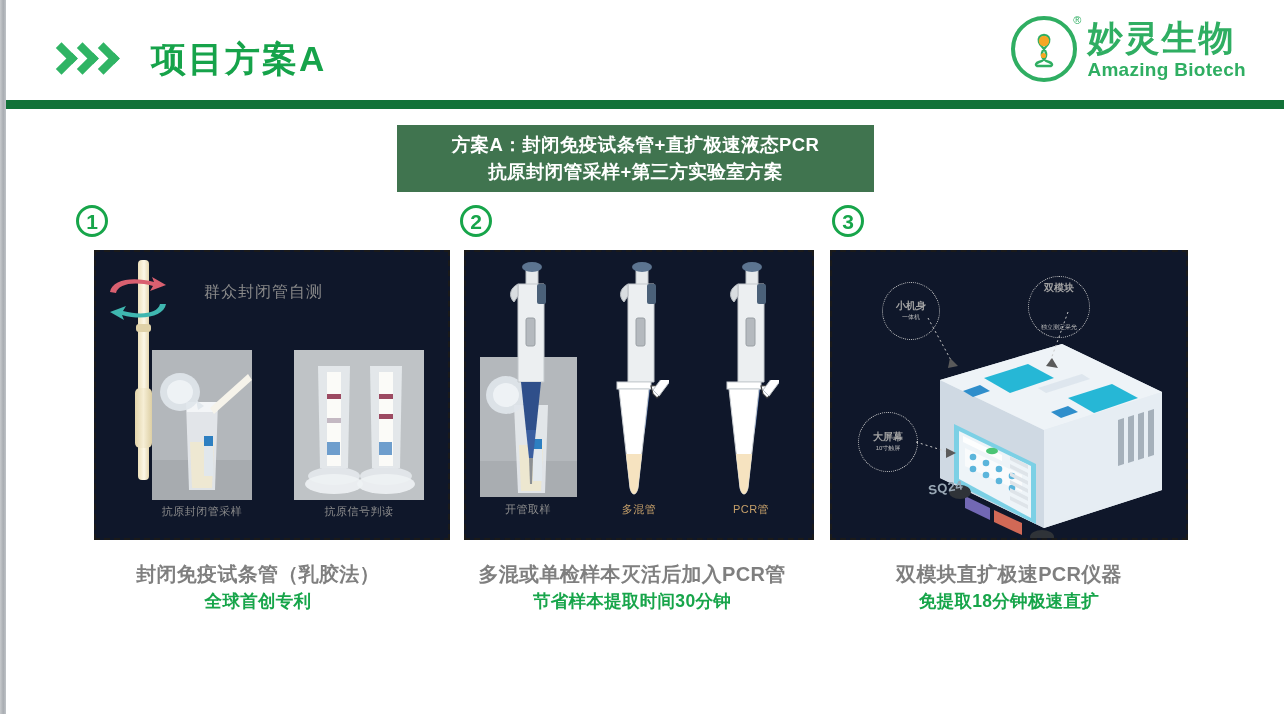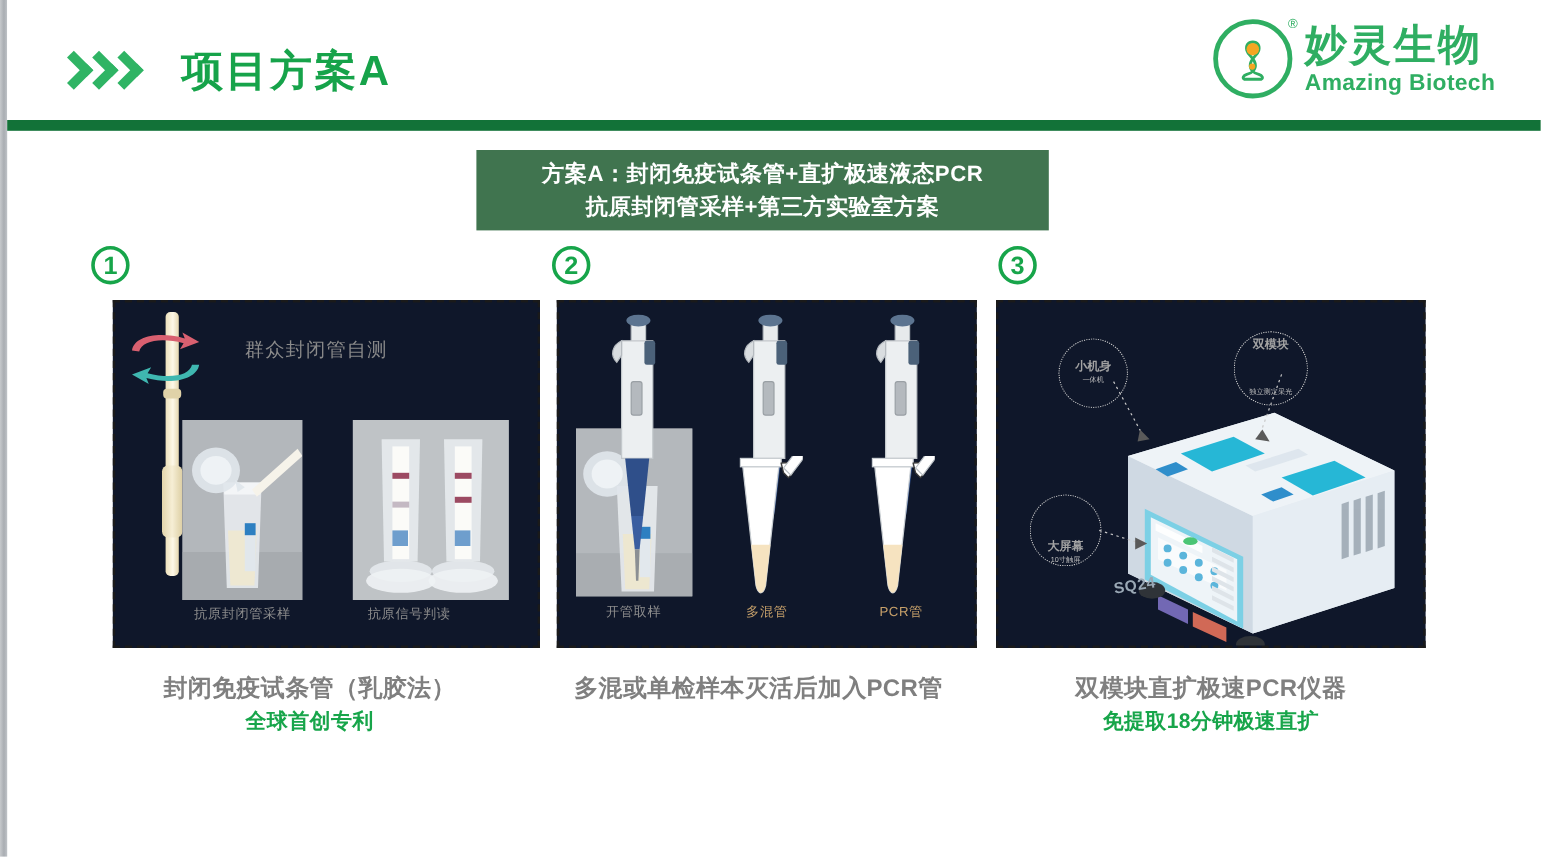--- a/index.html
+++ b/index.html
@@ -305,21 +305,21 @@
               <path d="M76 16 L108 16 L106 118 L78 118 Z" fill="#e9edf0" opacity="0.85"></path>
               <rect x="85" y="22" width="14" height="94" fill="#fbfbf8"></rect>
               <rect x="85" y="44" width="14" height="5" fill="#9c4a62"></rect>
               <rect x="85" y="64" width="14" height="5" fill="#9c4a62"></rect>
               <rect x="85" y="92" width="13" height="13" fill="#3f7fbf" opacity="0.75"></rect>
               <ellipse cx="92" cy="126" rx="26" ry="9" fill="#e4e9ec" opacity="0.9"></ellipse>
               <ellipse cx="92" cy="134" rx="29" ry="10" fill="#eef2f4" opacity="0.9"></ellipse>
             </g>
           </svg>
         </div>
-        <div class="sub-cap" style="left:172px; top:252px; width:146px;">抗原信号判读</div>
+        <div class="sub-cap" style="left:190px; top:252px; width:146px;">抗原信号判读</div>
       </div>
 
       <div class="caption-block">
         <div class="cap-main">封闭免疫试条管（乳胶法）</div>
         <div class="cap-sub">全球首创专利</div>
       </div>
     </div>
 
     <div class="step step-2">
       <div class="badge">2</div>
@@ -397,20 +397,21 @@
           </svg>
         </div>
 
         <div class="sub-cap" style="left:6px; top:250px; width:112px;">开管取样</div>
         <div class="sub-cap sub-cap-tan" style="left:122px; top:250px; width:102px;">多混管</div>
         <div class="sub-cap sub-cap-tan" style="left:232px; top:250px; width:106px;">PCR管</div>
       </div>
 
       <div class="caption-block">
         <div class="cap-main">多混或单检样本灭活后加入PCR管</div>
+        <div class="cap-sub">节省样本提取时间30分钟</div>
       </div>
     </div>
 
     <div class="step step-3">
       <div class="badge">3</div>
 
       <div class="panel panel-3">
         <div class="device-stage">
           <svg viewBox="0 0 358 290" width="358" height="290" xmlns="http://www.w3.org/2000/svg">
 
@@ -477,21 +478,21 @@
         </div>
 
         <div class="callout" style="left:50px; top:30px; width:58px; height:58px;">
           <span class="c-main">小机身</span>
           <span class="c-sub">一体机</span>
         </div>
         <div class="callout" style="left:196px; top:24px; width:62px; height:62px;gap:28px;">
           <span class="c-main">双模块</span>
           <span class="c-sub">独立测定采光</span>
         </div>
-        <div class="callout" style="left:26px; top:160px; width:60px; height:60px;justify-content:flex-end;">
+        <div class="callout" style="left:26px; top:160px; width:60px; height:60px;">
           <span class="c-main">大屏幕</span>
           <span class="c-sub">10寸触屏</span>
         </div>
         <div class="device-model">SQ24</div>
       </div>
 
       <div class="caption-block">
         <div class="cap-main">双模块直扩极速PCR仪器</div>
         <div class="cap-sub">免提取18分钟极速直扩</div>
       </div>

